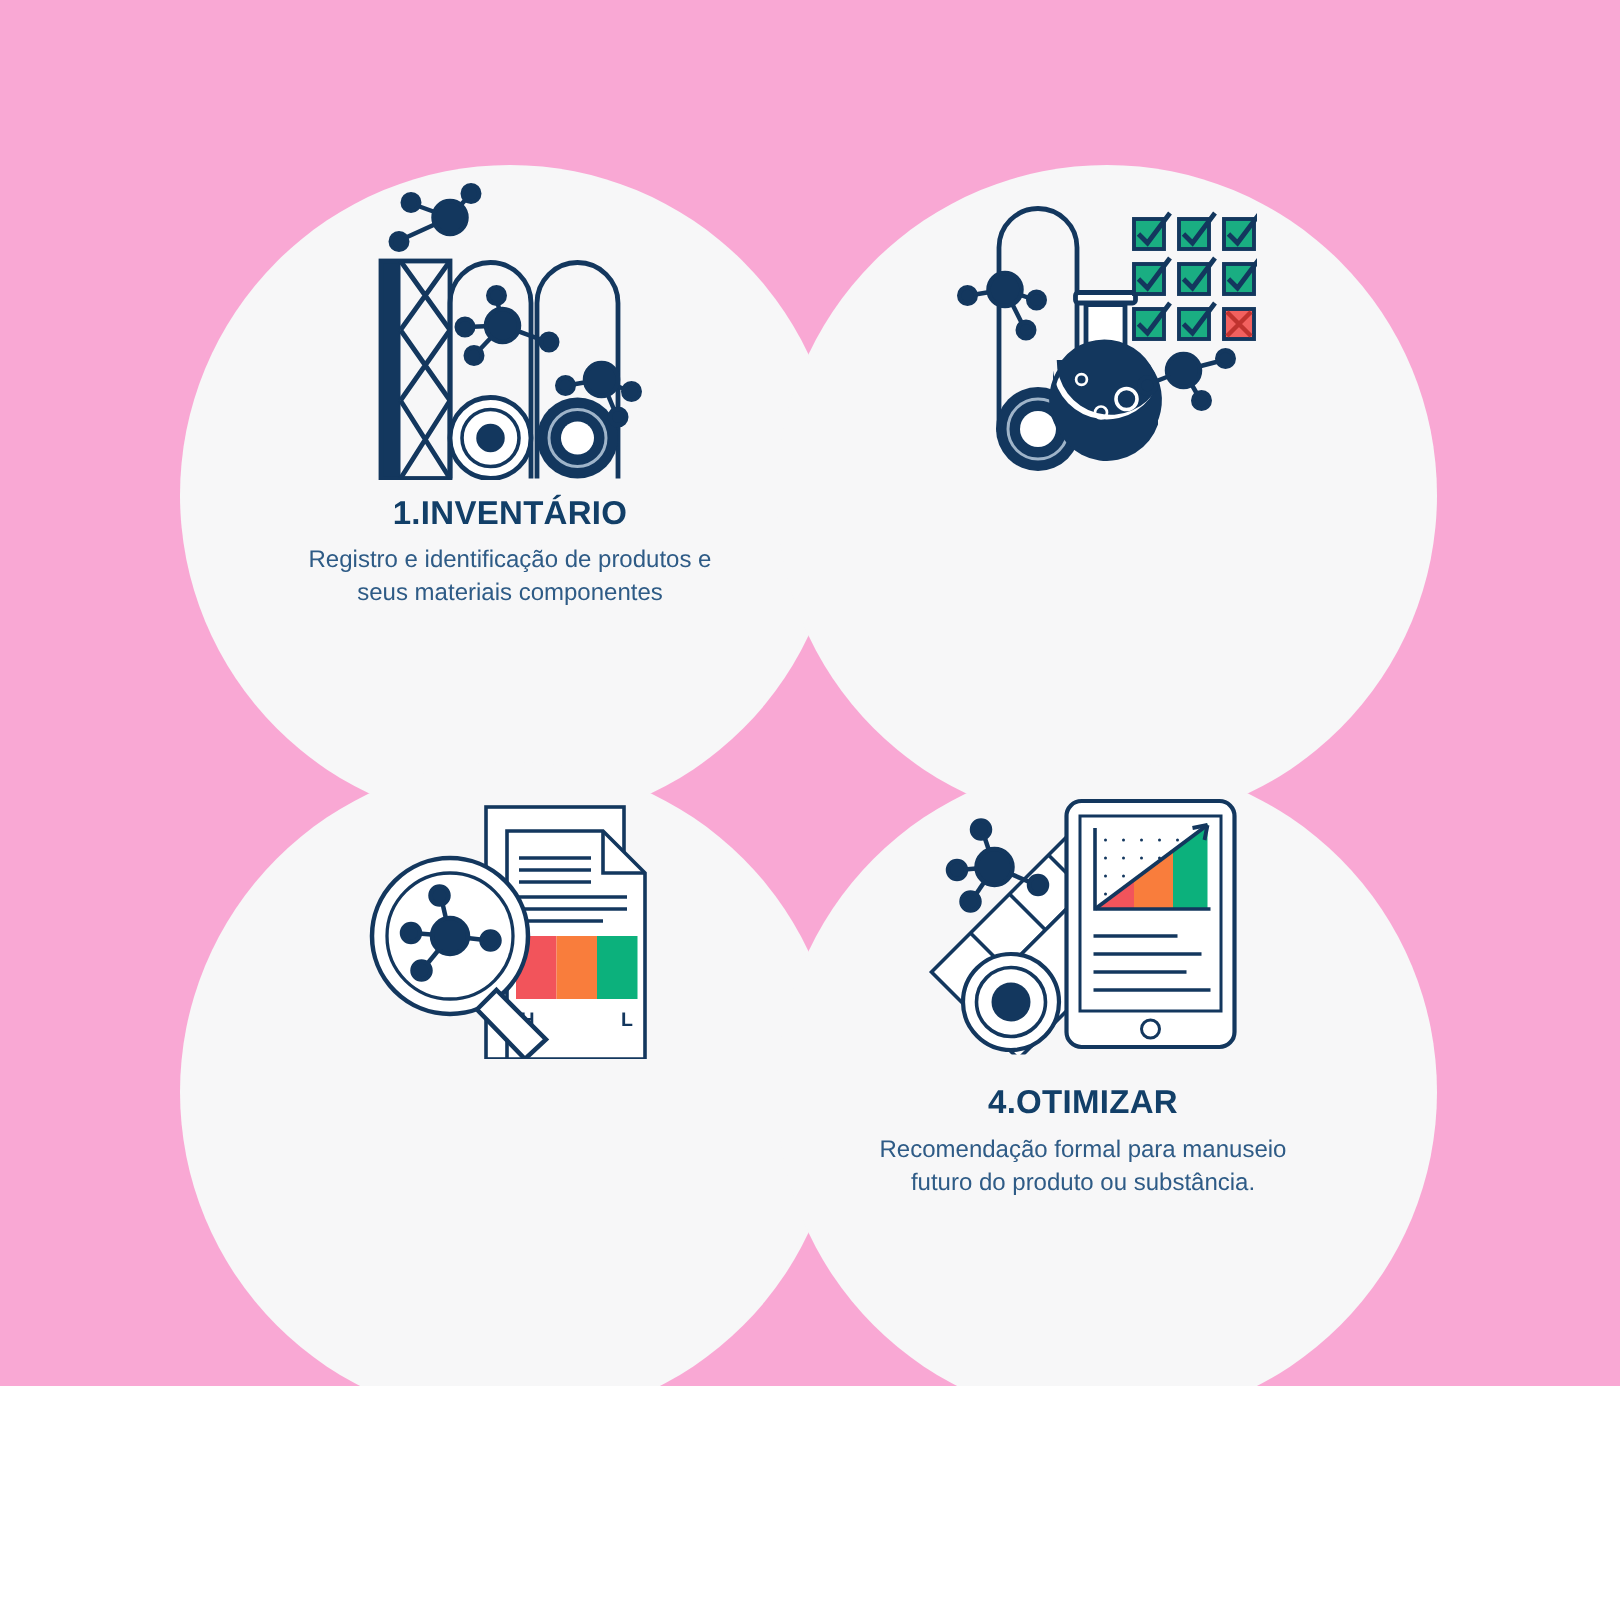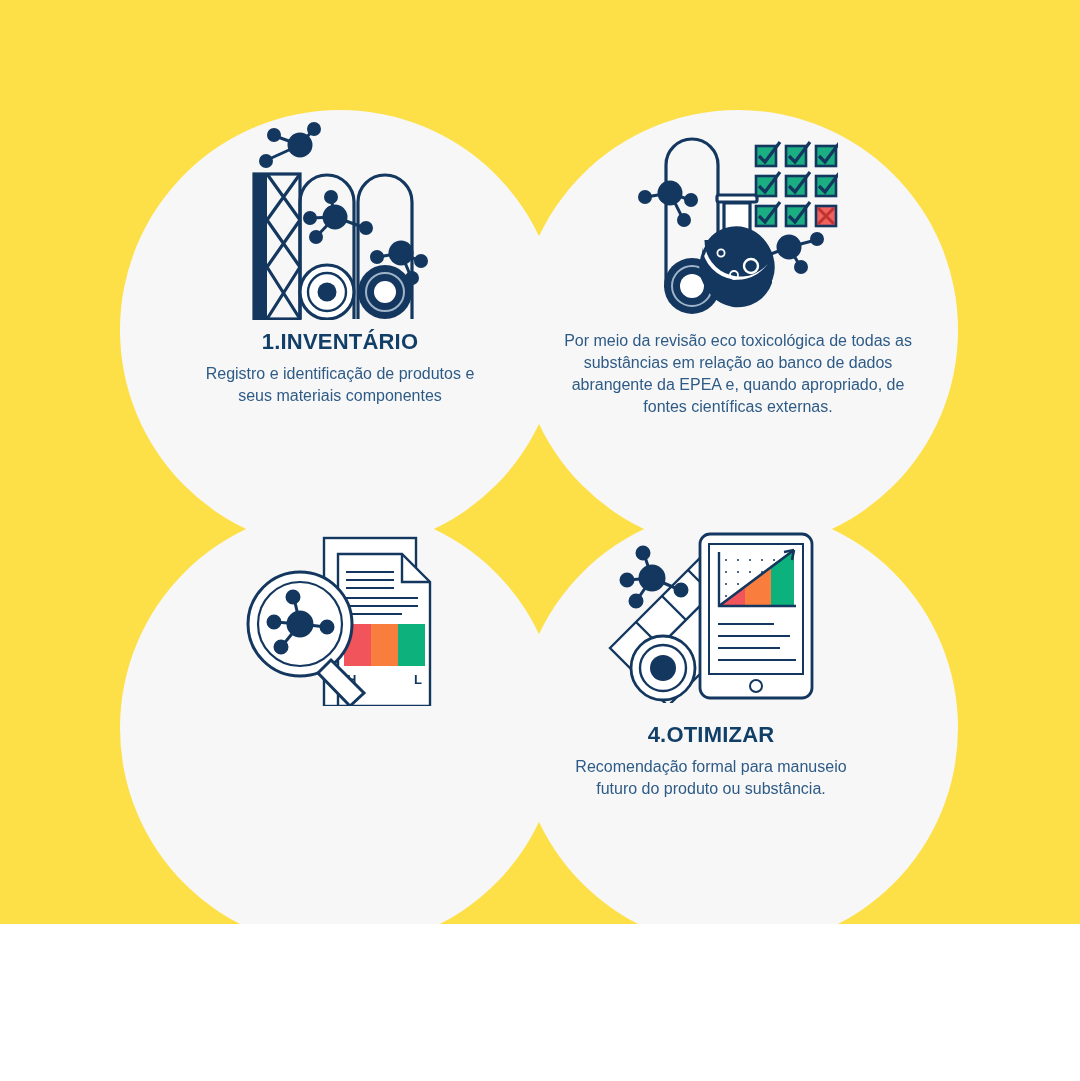--- a/index.html
+++ b/index.html
@@ -7,21 +7,21 @@
     padding: 0;
     background: #ffffff;
   }
   body {
     font-family: "Liberation Sans", sans-serif;
   }
   #canvas {
     position: relative;
     width: 1080px;
     height: 924px;
-    background: #fde047;
+    background: #f9a8d4;
     overflow: hidden;
   }
   .circle {
     position: absolute;
     width: 440px;
     height: 440px;
     border-radius: 50%;
     background: #f7f7f8;
   }
   #c1 { left: 120px;  top: 110px; }
@@ -30,21 +30,21 @@
   #c4 { left: 518px;  top: 508px; }
 
   .quad {
     position: absolute;
     width: 440px;
     text-align: center;
   }
   #q1 { left: 120px;  top: 110px; }
   #q2 { left: 518px;  top: 110px; }
   #q3 { left: 120px;  top: 508px; }
-  #q4 { left: 491px;  top: 508px; }
+  #q4 { left: 502px;  top: 508px; }
 
   .icon-wrap {
     height: 220px;
     display: flex;
     align-items: center;
     justify-content: center;
   }
   .icon-wrap.lower { height: 215px; }
 
   .q-title {
@@ -214,21 +214,20 @@
           <line x1="151" y1="124" x2="128" y2="133"></line>
           <line x1="151" y1="124" x2="178" y2="117"></line>
           <line x1="151" y1="124" x2="162" y2="143"></line>
           <circle cx="151" cy="124" r="11"></circle>
           <circle cx="127" cy="134" r="5.5"></circle>
           <circle cx="179" cy="116" r="5.5"></circle>
           <circle cx="163" cy="144" r="5.5"></circle>
         </g>
       </svg>
     </div>
-    <p class="q-desc wide">Por meio da revisão eco toxicológica de todas as substâncias em relação ao banco de dados abrangente da EPEA e, quando apropriado, de fontes científicas externas.</p>
   </div>
 
   <div class="quad" id="q3">
     <div class="icon-wrap lower">
       <svg width="200" height="180" viewBox="0 0 200 180">
 
         <rect x="84" y="12" width="92" height="168" fill="#ffffff" stroke="#13375e" stroke-width="2.4"></rect>
 
         <path d="M98 28 L162 28 L190 56 L190 180 L98 180 Z" fill="#ffffff" stroke="#13375e" stroke-width="2.4"></path>
         <path d="M162 28 L162 56 L190 56" fill="none" stroke="#13375e" stroke-width="2.4"></path>

